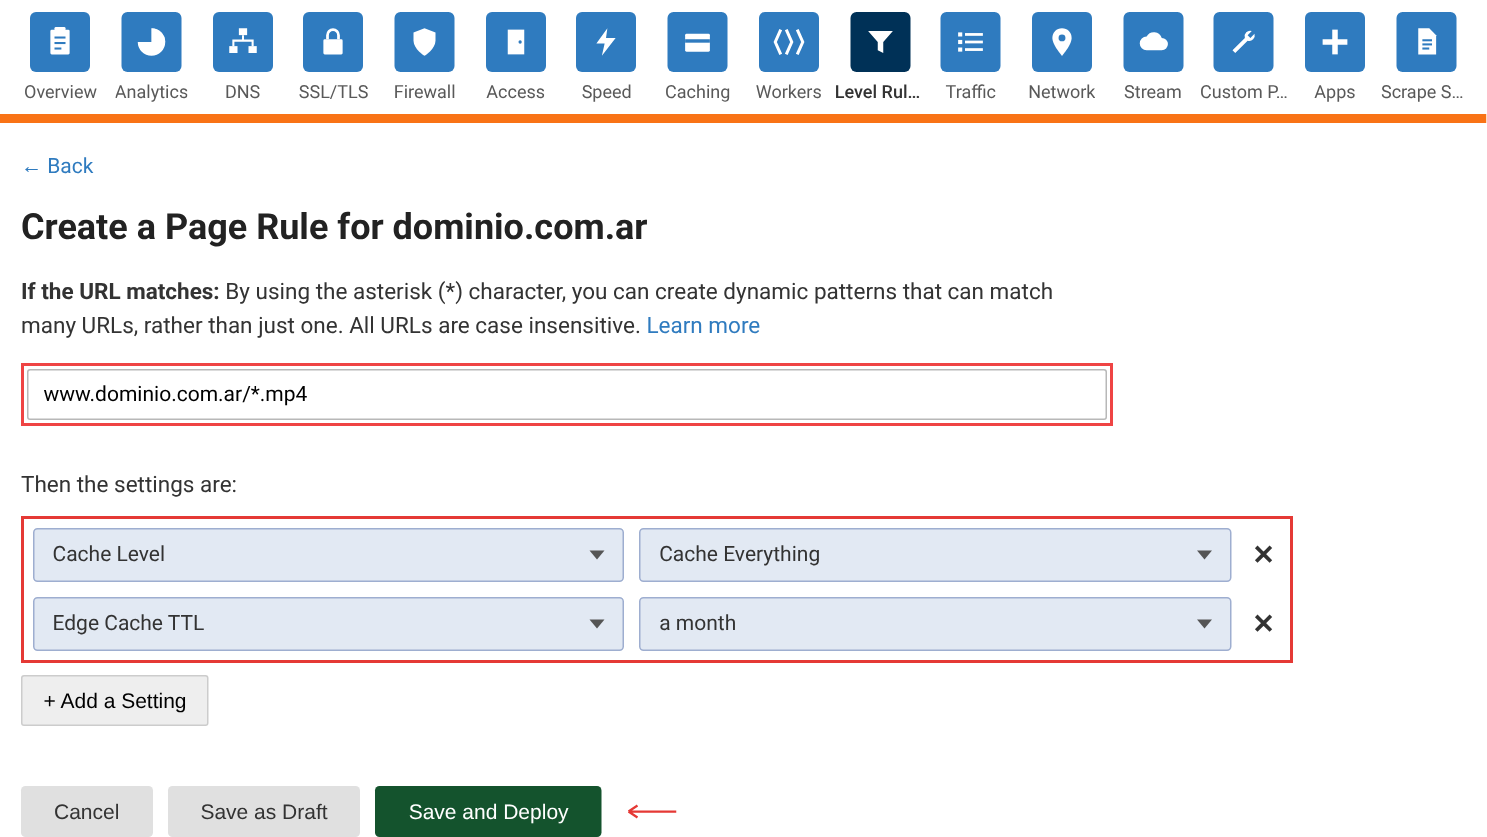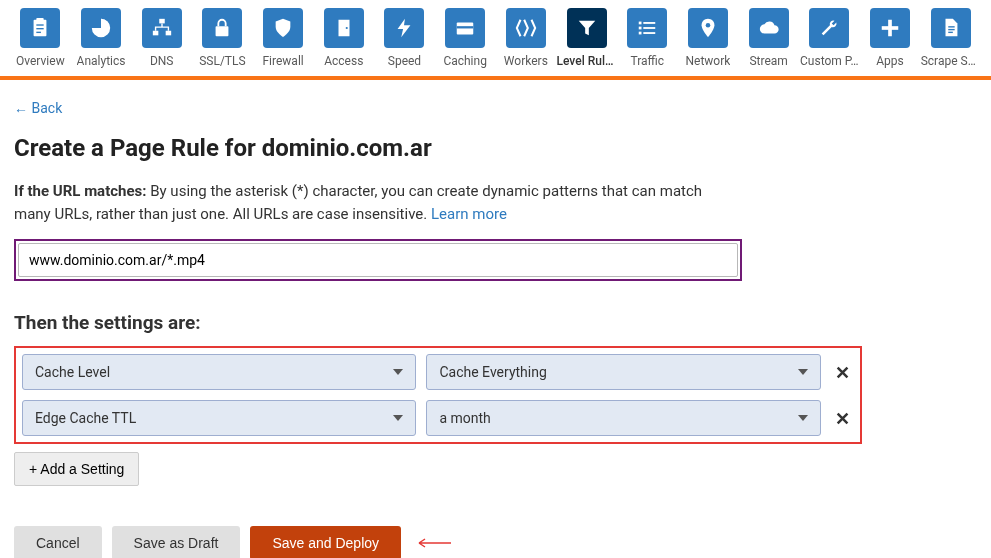--- a/index.html
+++ b/index.html
@@ -1,51 +1,51 @@
 <!DOCTYPE html>
 <html><head>
   <meta charset="utf-8">
   <style>
     * { box-sizing: border-box; margin: 0; padding: 0; }
     body { font-family: -apple-system, BlinkMacSystemFont, "Segoe UI", Roboto, "Helvetica Neue", Arial, sans-serif; color: #333; font-size: 14px; width: 991px; }
     
     
-    .topnav { display: flex; padding: 8px 10px 0 10px; border-bottom: 4px solid #f97316; }
+    .topnav { display: flex; padding: 8px 10px 0 10px; border-bottom: 6px solid #f97316; }
     .nav-item { display: flex; flex-direction: column; align-items: center; width: 62px; cursor: pointer; padding-bottom: 8px; }
     .nav-icon-box { width: 40px; height: 40px; background: #2f7bbf; border-radius: 4px; display: flex; align-items: center; justify-content: center; }
     .nav-item.active .nav-icon-box { background: #003157; }
     .nav-icon-box svg { width: 22px; height: 22px; fill: #fff; }
     .nav-label { font-size: 12px; color: #595959; margin-top: 6px; white-space: nowrap; overflow: hidden; text-overflow: ellipsis; max-width: 60px; }
     .nav-item.active .nav-label { color: #333; font-weight: 500; }
     
     
     .content { padding: 20px 14px; }
     .back-link { color: #2f7bbf; text-decoration: none; font-size: 14px; display: inline-block; margin-bottom: 18px; cursor: pointer; }
     .page-title { font-size: 24px; font-weight: 700; color: #222; margin-bottom: 18px; }
     .desc { font-size: 15px; color: #333; line-height: 1.5; margin-bottom: 14px; max-width: 720px; }
     .desc strong { font-weight: 700; }
     .learn-more { color: #2f7bbf; text-decoration: none; cursor: pointer; }
     
-    .url-input-wrap { border: 2px solid #701a75; padding: 2px; display: inline-block; margin-bottom: 30px; }
+    .url-input-wrap { border: 2px solid #ef4444; padding: 2px; display: inline-block; margin-bottom: 30px; }
     .url-input { width: 720px; padding: 8px 10px; border: 1px solid #b8b8b8; font-size: 14px; font-family: inherit; border-radius: 2px; }
     
-    .settings-heading { font-weight: 700; font-size: 19px; margin-bottom: 12px; }
+    .settings-heading { font-weight: 400; font-size: 15px; margin-bottom: 12px; }
     .settings-box { border: 2px solid #e53935; padding: 6px; width: 848px; margin-bottom: 8px; }
     .setting-row { display: flex; align-items: center; gap: 10px; margin-bottom: 10px; }
     .setting-row:last-child { margin-bottom: 0; }
     .select-box { flex: 1; display: flex; align-items: center; justify-content: space-between; background: #e2e9f3; border: 1px solid #9eaed0; border-radius: 3px; padding: 9px 12px; cursor: pointer; font-size: 14px; }
     .select-caret { width: 0; height: 0; border-left: 5px solid transparent; border-right: 5px solid transparent; border-top: 6px solid #555; }
     .remove-x { font-weight: 700; font-size: 18px; color: #333; cursor: pointer; padding: 0 4px; }
     
     .add-setting { background: #eee; border: 1px solid #ccc; padding: 8px 14px; font-size: 14px; cursor: pointer; border-radius: 2px; margin-bottom: 40px; display: inline-block; }
     
     .actions { display: flex; align-items: center; gap: 10px; }
     .btn { padding: 9px 22px; font-size: 14px; border-radius: 3px; cursor: pointer; border: none; }
     .btn-secondary { background: #e0e0e0; color: #333; }
-    .btn-primary { background: #c2410c; color: #fff; }
+    .btn-primary { background: #14532d; color: #fff; }
     .arrow-annotation { color: #e53935; display: flex; align-items: center; }
     .arrow-annotation svg { width: 40px; height: 12px; }
   </style>
 </head>
 <body>
 
 <div class="topnav">
     <div class="nav-item">
       <div class="nav-icon-box">
         <svg viewBox="0 0 24 24">

